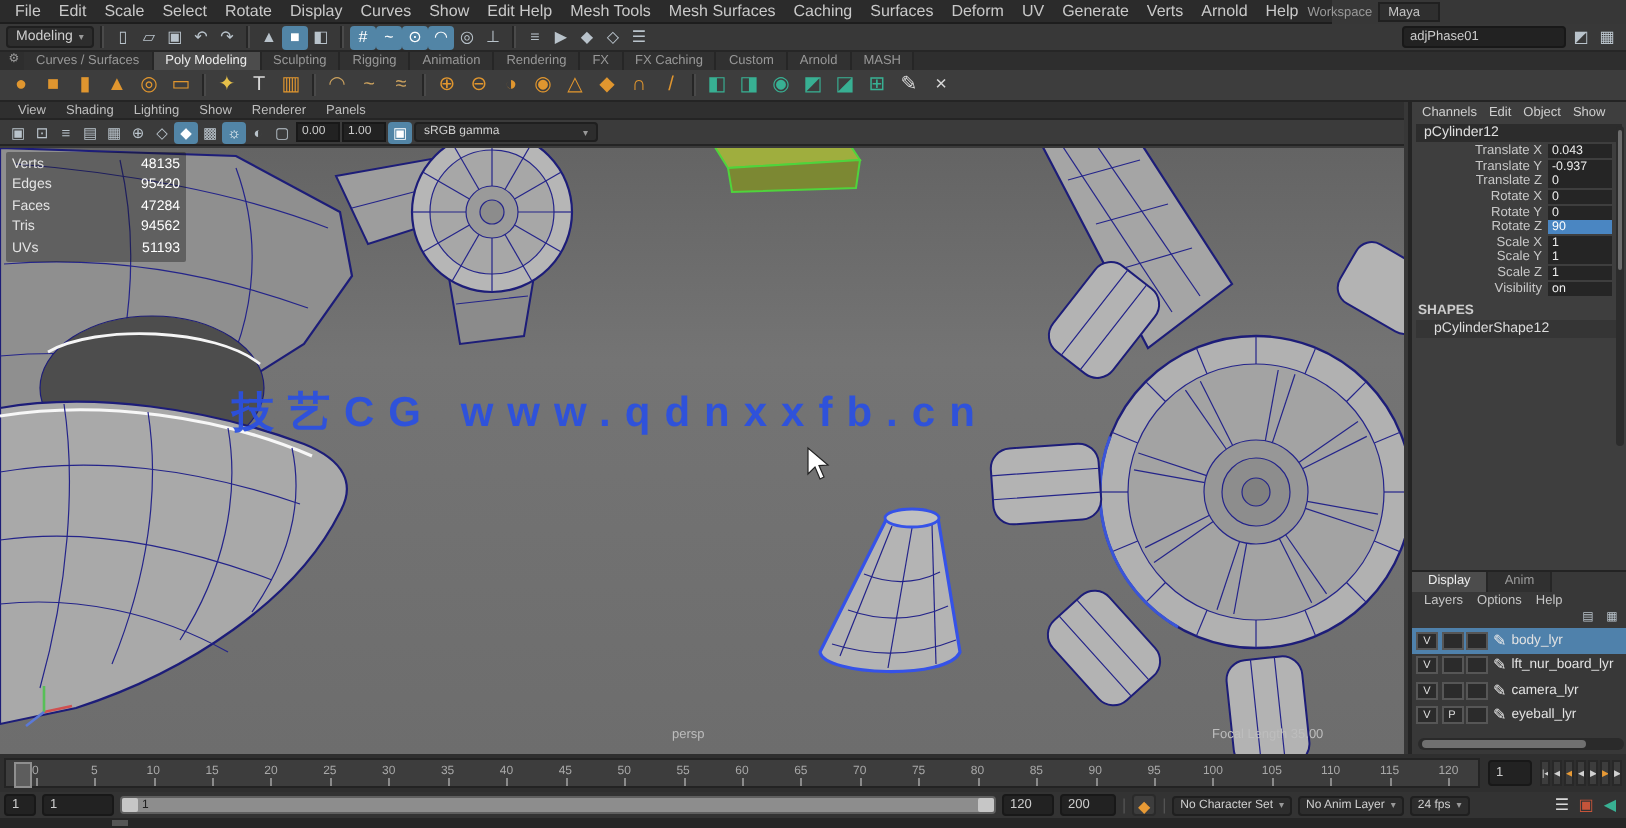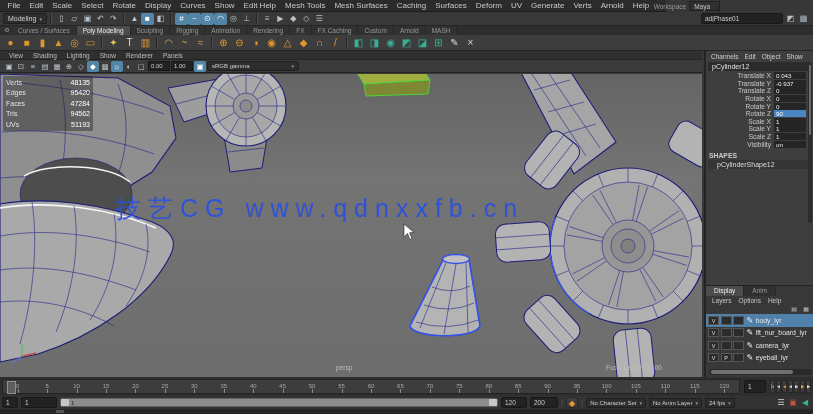--- a/index.html
+++ b/index.html
@@ -45,21 +45,21 @@
   #vptoolbar{height:13px;background:#3b3b3b;display:flex;align-items:center;gap:1px;padding:0 3px;border-bottom:1px solid #242424}
   .vpicon{width:12px;height:11px;line-height:11px;text-align:center;font-size:7.5px;color:#b9c3cb;border-radius:2px}
   .vpicon.active{background:#5285a6;color:#fff}
   .vpfield{width:22px;height:10px;background:#222;border:1px solid #181818;color:#ccc;font-size:6px;padding:0 2px}
   #canvas{position:absolute;left:0;top:23px;width:702px;height:303px;overflow:hidden;
           background:linear-gradient(#646464,#747474 35%,#6d6d6d)}
   #scene{position:absolute;left:0;top:0}
   .hud{position:absolute;left:3px;top:2px;width:90px;background:rgba(22,22,22,.38);padding:1px 3px;border-radius:1px}
   .hud-row{display:flex;justify-content:space-between;height:10.5px;font-size:7px;align-items:center}
   .hud-label{color:#e3e3e3}.hud-val{color:#fff}
-  #watermark{position:absolute;left:116px;top:118px;font-size:25px;font-weight:normal;letter-spacing:7px;
+  #watermark{position:absolute;left:116px;top:118px;font-size:21px;font-weight:bold;letter-spacing:7px;
              color:rgba(42,80,226,.93);white-space:nowrap}
   .vp-hudtext{position:absolute;font-size:6.5px;color:#bdbdbd}
 
   
   #rightpanel{left:704px;top:51px;width:109px;height:326px;background:#3e3e3e;border-left:2px solid #242424}
   #cb-menu{display:flex;gap:2px;padding:2px 3px 1px 3px;font-size:6.5px;color:#cfcfcf}
   #cb-menu div{padding:0 2px}
   #cb-name{margin:1px 2px;background:#2c2c2c;height:9px;line-height:9px;font-size:7px;color:#e0e0e0;padding-left:4px}
   .cb-row{display:flex;height:7.6px;align-items:center;font-size:6.6px}
   .cb-label{flex:1;text-align:right;padding-right:3px;color:#c8c8c8;white-space:nowrap}

